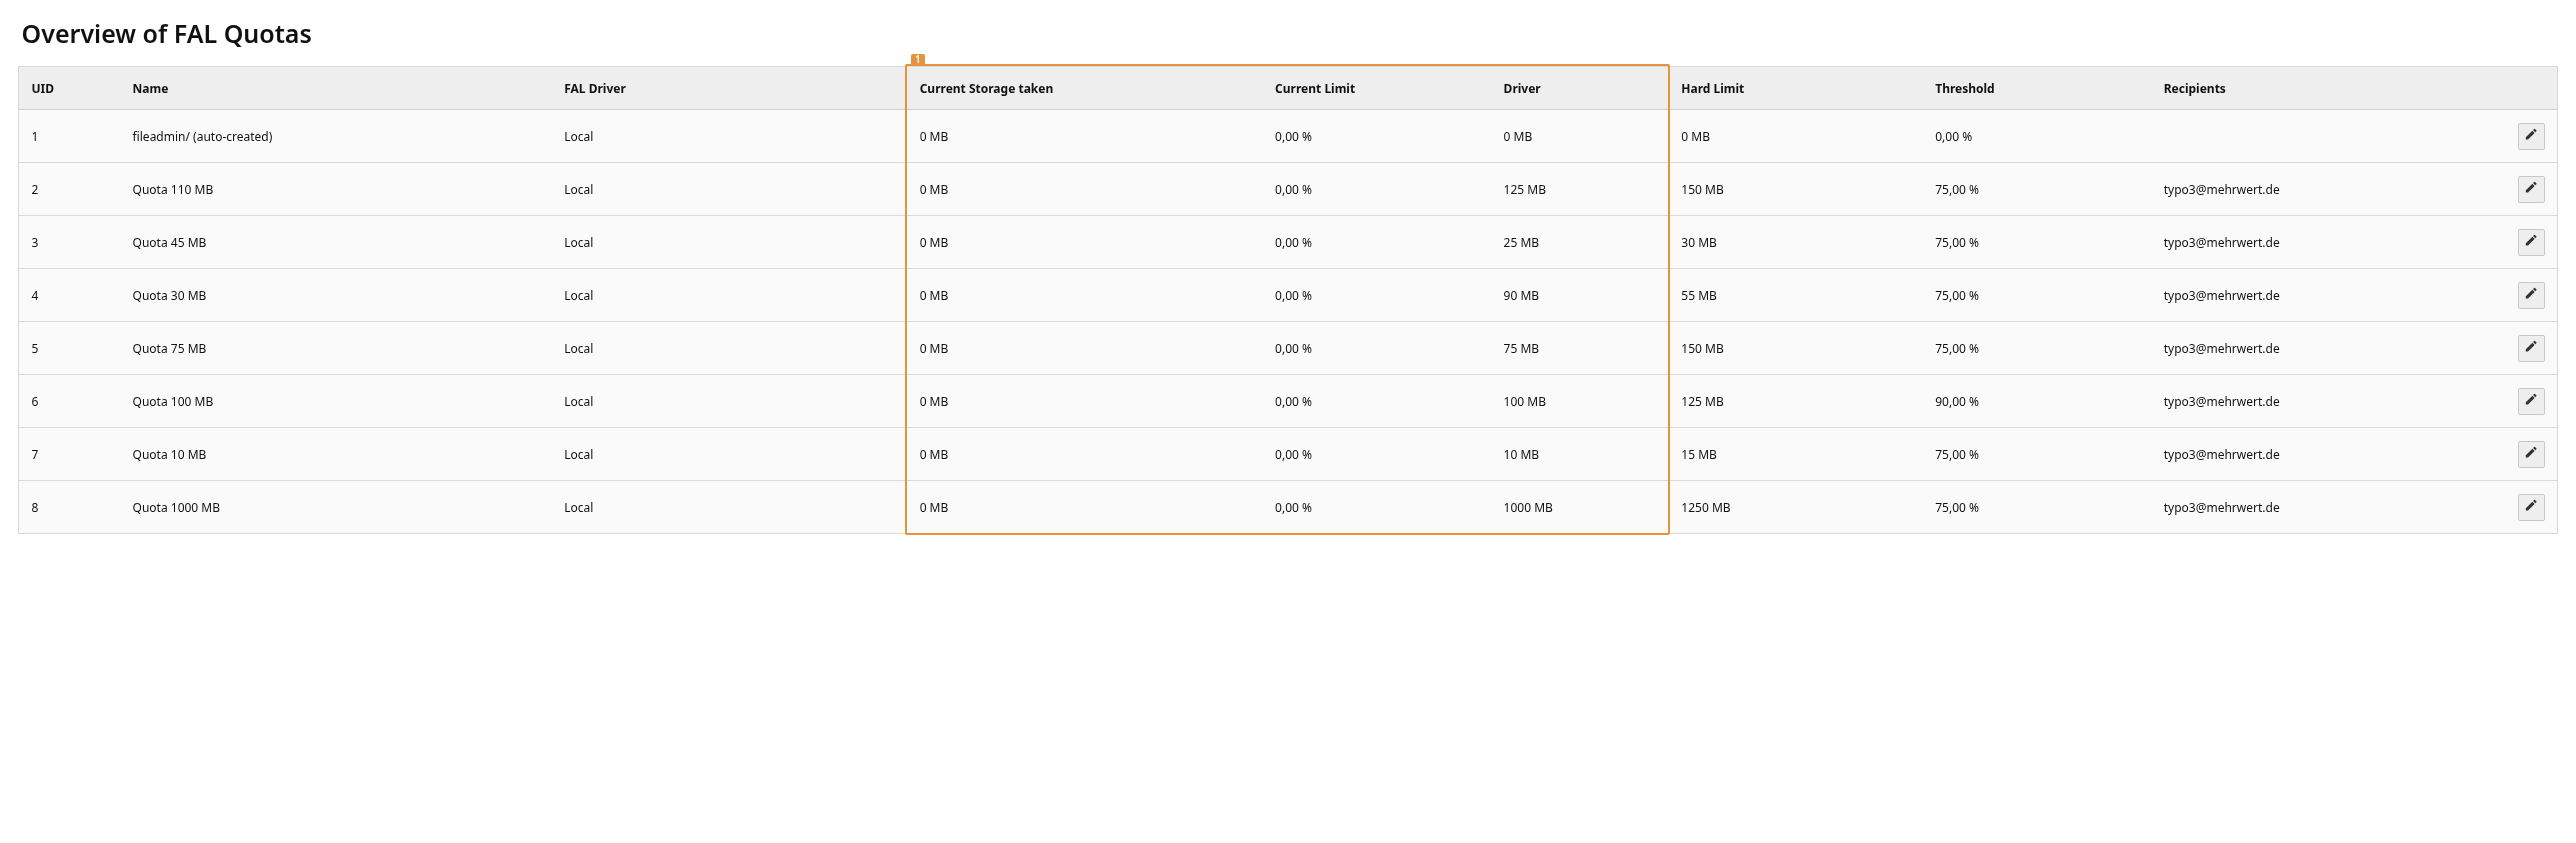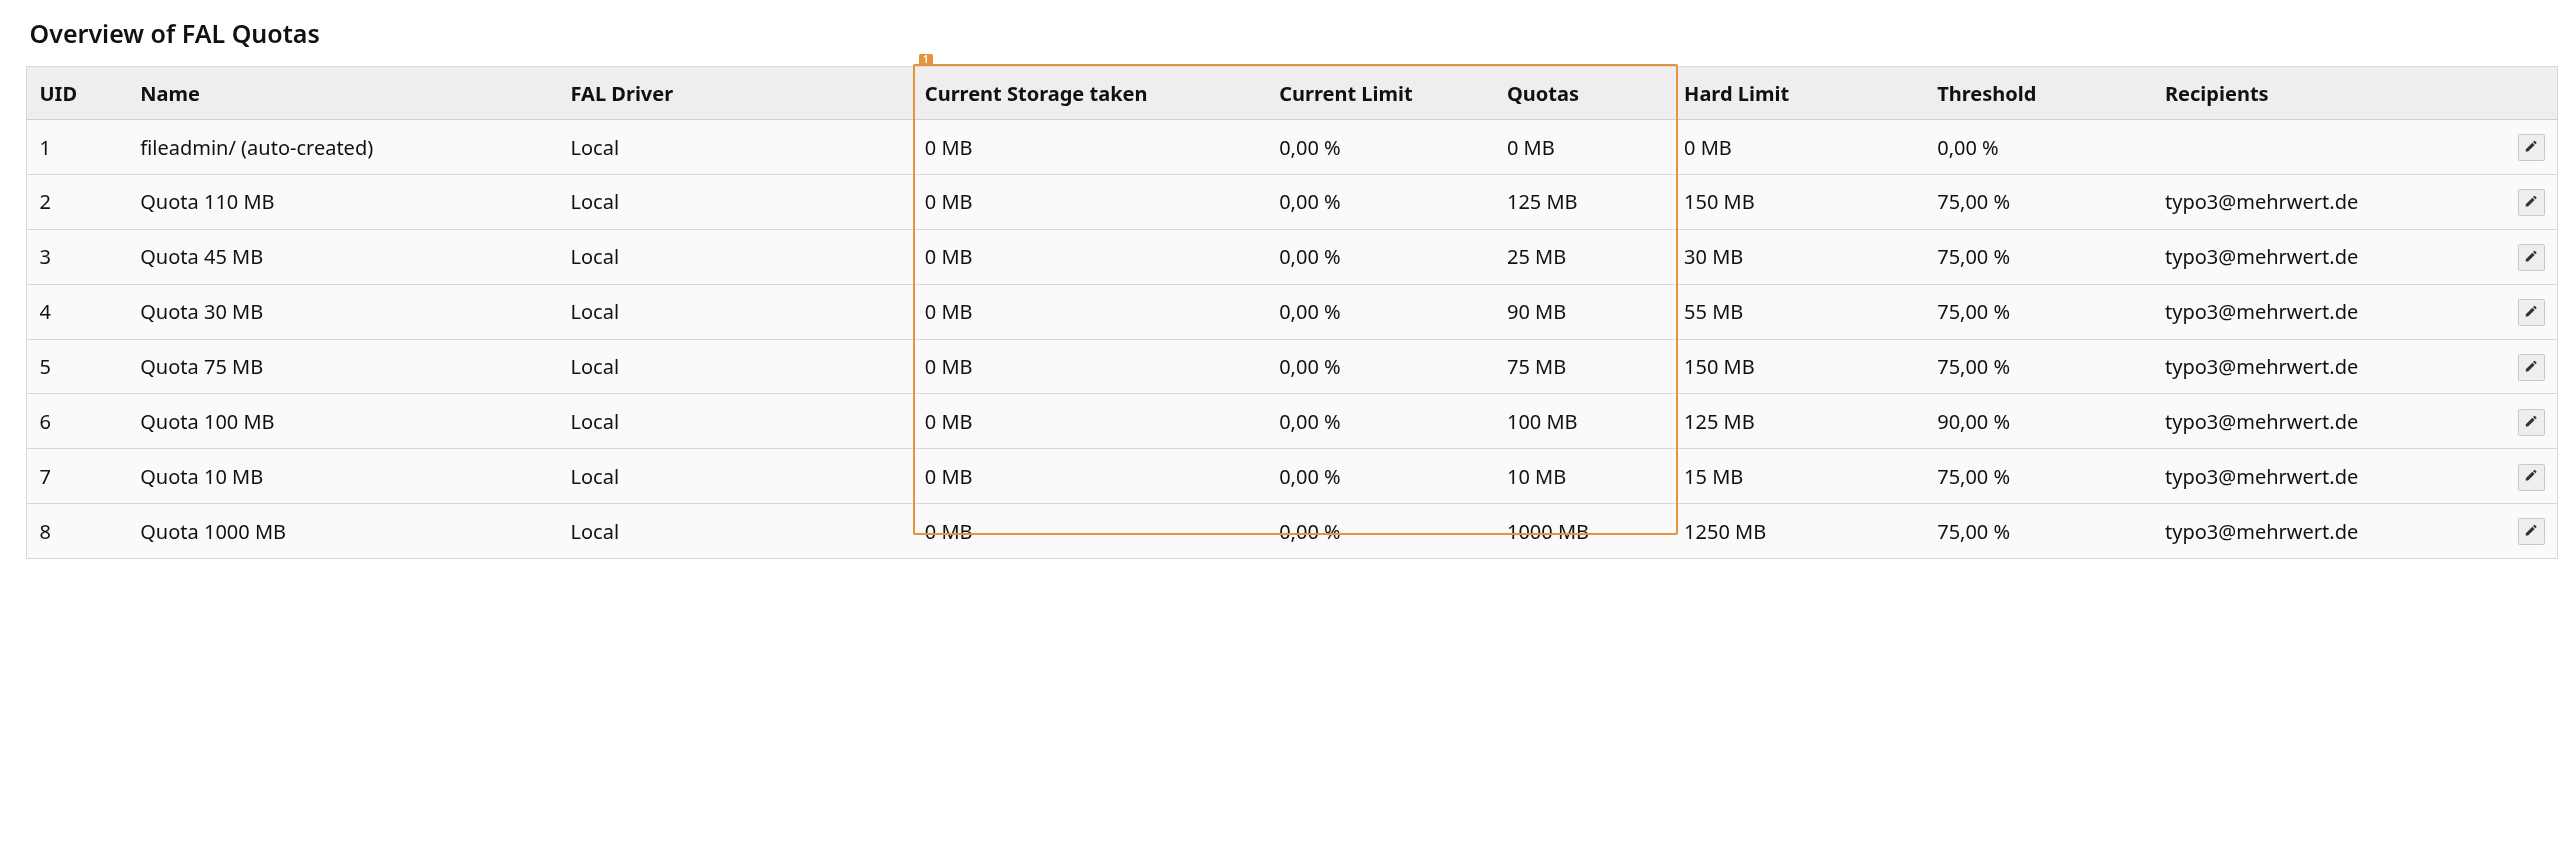--- a/index.html
+++ b/index.html
@@ -5,32 +5,31 @@
   * { box-sizing: border-box; }
   html, body {
     margin: 0;
     padding: 0;
     background: #ffffff;
     font-family: system-ui, -apple-system, "Segoe UI", Roboto, "Helvetica Neue", Arial, sans-serif;
     color: #111;
   }
   .page {
     padding: 12.5px 18px 27px 18px;
-    margin-left: 8px;
   }
   h1.title {
     font-weight: 600;
     font-size: 25px;
     margin: 3.6px 0 16px 3.6px;
   }
 
   table.quota-table {
     width: 100%;
     border-collapse: collapse;
-    font-size: 20px;
+    font-size: 12px;
   }
   table.quota-table th,
   table.quota-table td {
     padding: 12.5px 12.5px;
     border: 0.9px solid #d9d9d9;
     border-left: none;
     border-right: none;
     vertical-align: middle;
   }
   table.quota-table thead th {
@@ -130,21 +129,21 @@
           <col class="c-recip">
           <col class="c-actions">
       </colgroup>
       <thead>
         <tr>
           <th>UID</th>
           <th>Name</th>
           <th>FAL Driver</th>
           <th id="hl-start">Current Storage taken</th>
           <th class="num">Current Limit</th>
-          <th id="hl-end" class="num">Quotas</th>
+          <th id="hl-end" class="num">Driver</th>
           <th class="num">Hard Limit</th>
           <th class="num">Threshold</th>
           <th>Recipients</th>
           <th></th>
         </tr>
       </thead>
       <tbody id="rows-body">
   <tr>
     <td>1</td>
     <td>fileadmin/ (auto-created)</td>

